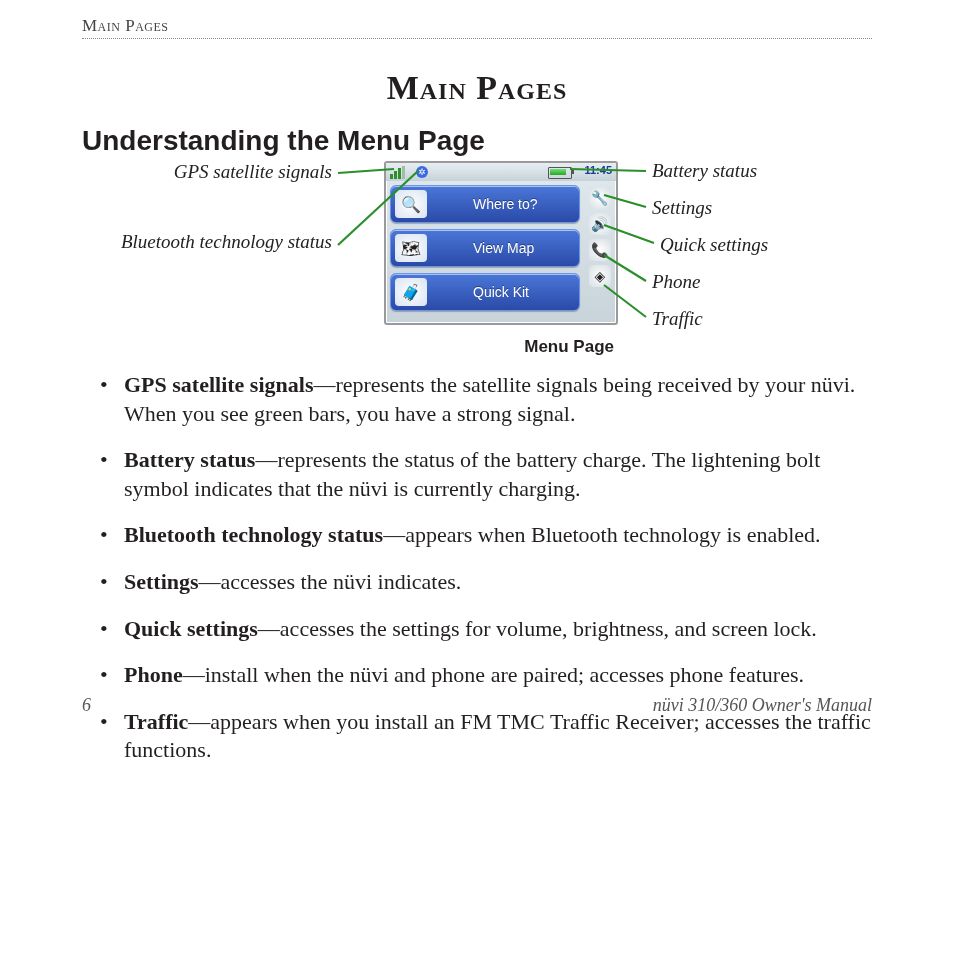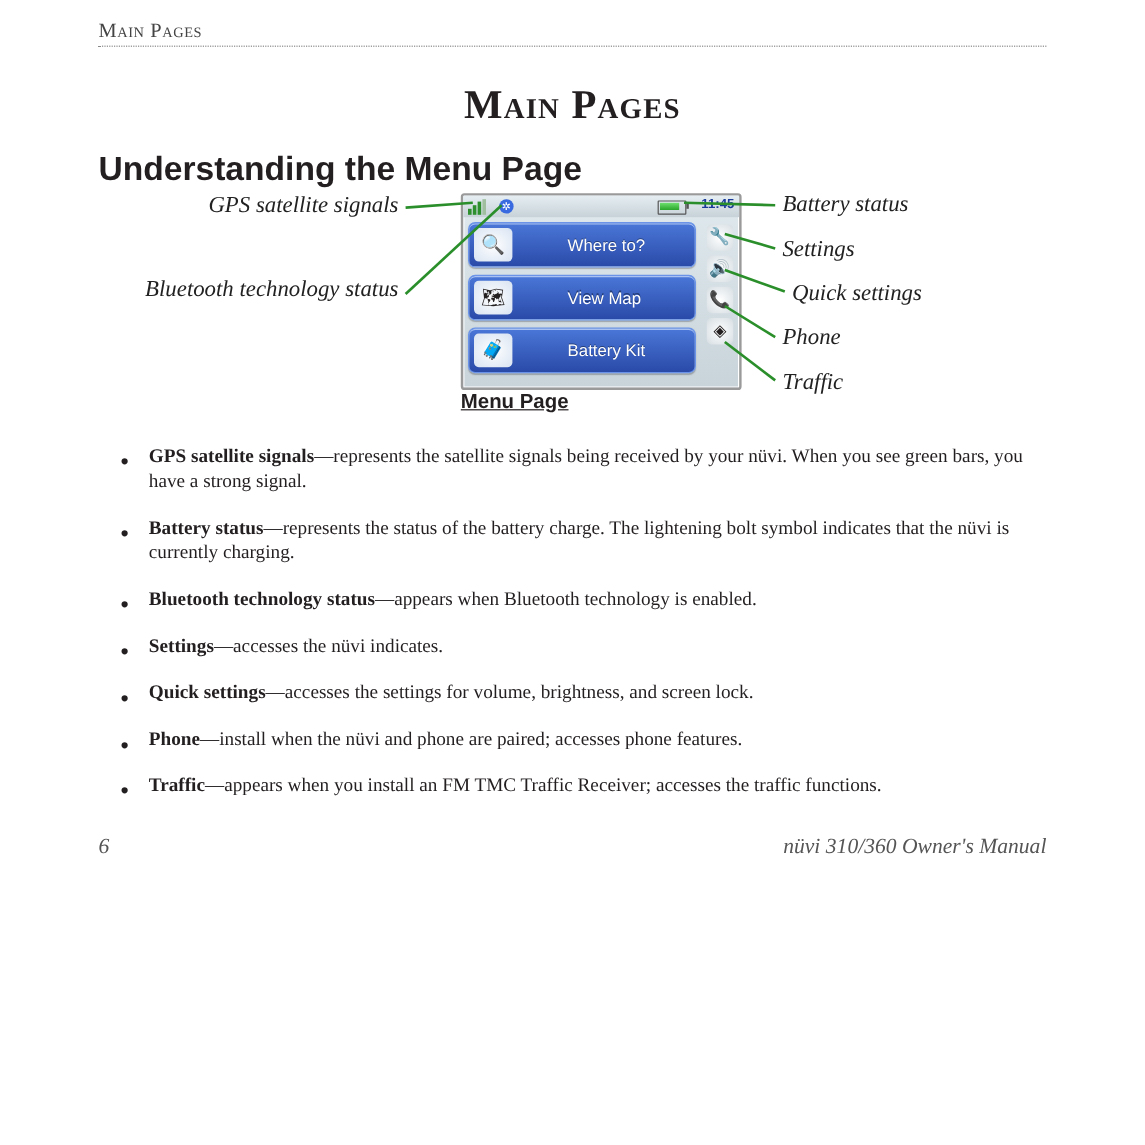--- a/index.html
+++ b/index.html
@@ -80,38 +80,37 @@
     display:flex; align-items:center;
     box-shadow:inset 0 1px 0 #a9c2f2, 0 1px 1px rgba(0,0,0,0.25);
   }
   .menu-btn .mi {
     width:32px; height:28px; margin:0 6px 0 4px;
     border-radius:4px; background:radial-gradient(#fff,#d8e3f2);
     display:flex; align-items:center; justify-content:center; font-size:16px;
   }
   .menu-btn .lbl { color:#fff; font:14px Arial; text-shadow:0 -1px 0 rgba(0,0,0,0.4);margin-left:40px;}
   .caption {
-    position:absolute; left:302px; top:164px; width:230px; text-align:left;
+    position:absolute; left:302px; top:176px; width:230px; text-align:right;
     font:bold 17px Arial;
-    text-decoration:underline;
   }
   .callout {
     position:absolute;
     font-style:italic;
     font-size:19px;
     color:#222;
     line-height:1.15;
   }
   .callout.left { text-align:right; }
   .callout.right { text-align:left; }
   
   ul.defs {
     margin:10px 0 0 0; padding:0 0 0 32px;
     list-style:none;
-    font-size:16px;
+    font-size:22px;
     line-height:1.3;
   }
   ul.defs > li {
     position:relative;
     margin-bottom:18px;
     padding-left:10px;
   }
   ul.defs > li::before {
     content:"•";
     position:absolute; left:-14px; top:0;
@@ -158,21 +157,21 @@
         <div class="menu-btn">
           <div class="mi">🔍</div>
           <div class="lbl">Where to?</div>
         </div>
         <div class="menu-btn">
           <div class="mi">🗺</div>
           <div class="lbl">View Map</div>
         </div>
         <div class="menu-btn">
           <div class="mi">🧳</div>
-          <div class="lbl">Battery Kit</div>
+          <div class="lbl">Quick Kit</div>
         </div>
       </div>
       <div class="side-icons">
         <div class="ic">🔧</div>
         <div class="ic">🔊</div>
         <div class="ic">📞</div>
         <div class="ic">◈</div>
       </div>
     </div>
 

